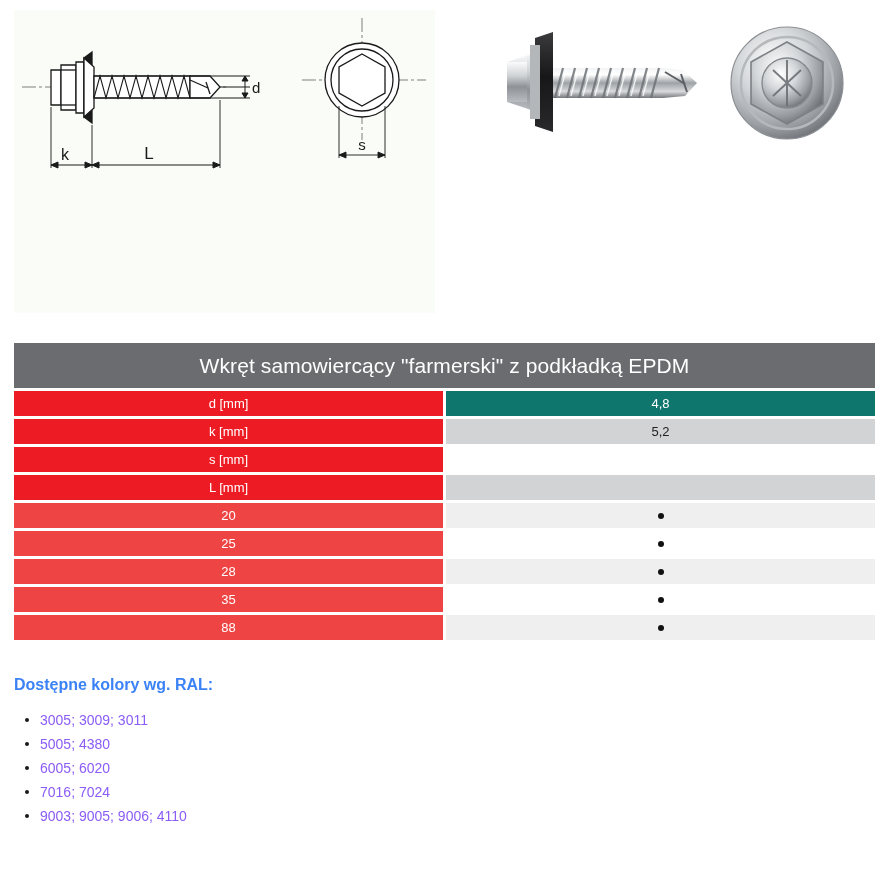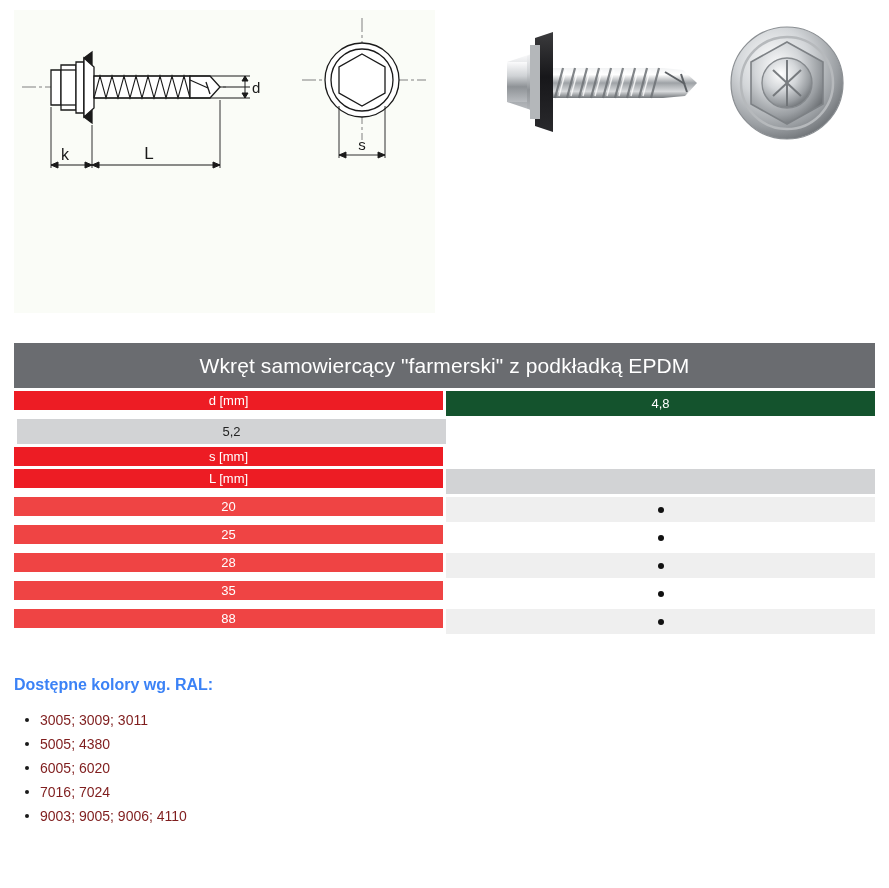--- a/index.html
+++ b/index.html
@@ -60,41 +60,41 @@
     background: #6a6c70;
     color: #ffffff;
     font-size: 21px;
     display: flex;
     align-items: center;
     justify-content: center;
     letter-spacing: .1px;
   }
   .cell-label {
     width: 429px;
-    height: 19px;
+    height: 25px;
     display: flex;
     align-items: center;
     justify-content: center;
     font-size: 13px;
     color: #ffffff;
   }
   .cell-label.red  { background: #ed1c24; }
   .cell-label.gray { background: #ef4444; }
 
   .cell-value {
     width: 429px;
     height: 25px;
     margin-left: 3px;
     display: flex;
     align-items: center;
     justify-content: center;
     font-size: 13px;
     color: #222222;
   }
-  .cell-value.dark   { background: #14532d; color: #ffffff; }
+  .cell-value.dark   { background: #0f766e; color: #ffffff; }
   .cell-value.light  { background: #d2d3d5; }
   .cell-value.zebra1 { background: #efefef; }
   .cell-value.zebra0 { background: #ffffff; }
 
   .dot {
     width: 6px;
     height: 6px;
     border-radius: 50%;
     background: #111111;
     display: inline-block;
@@ -116,21 +116,21 @@
   .ral-list {
     list-style: none;
     margin: 0;
     padding: 0;
   }
   .ral-list li {
     position: relative;
     padding-left: 26px;
     font-size: 14px;
     line-height: 24px;
-    color: #7f1d1d;
+    color: #8b5cf6;
   }
   .ral-list li::before {
     content: "";
     position: absolute;
     left: 11px;
     top: 10px;
     width: 4px;
     height: 4px;
     border-radius: 50%;
     background: #1a1a1a;
@@ -320,20 +320,21 @@
   <div class="spec-row">
     <div class="title-bar">Wkręt samowiercący "farmerski" z podkładką EPDM</div>
   </div>
 
   <div class="spec-row">
     <div class="cell-label red">d [mm]</div>
     <div class="cell-value dark">4,8</div>
   </div>
 
   <div class="spec-row">
+    <div class="cell-label red">k [mm]</div>
     <div class="cell-value light">5,2</div>
   </div>
 
   <div class="spec-row">
     <div class="cell-label red">s [mm]</div>
   </div>
 
   <div class="spec-row">
     <div class="cell-label red">L [mm]</div>
     <div class="cell-value light"></div>

